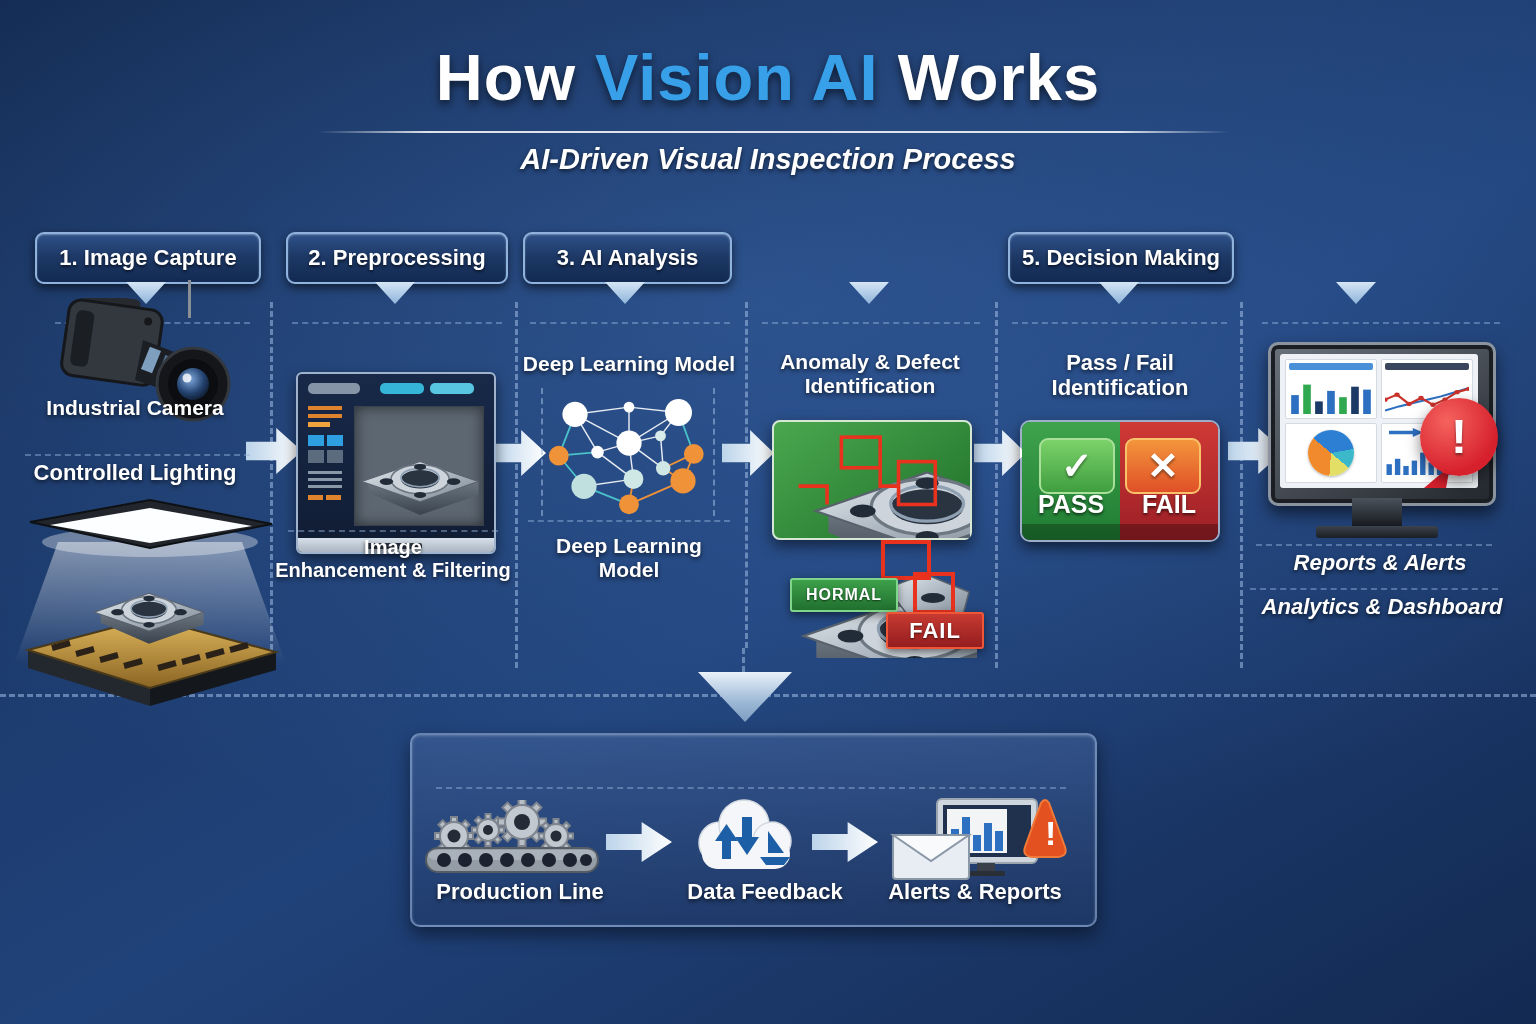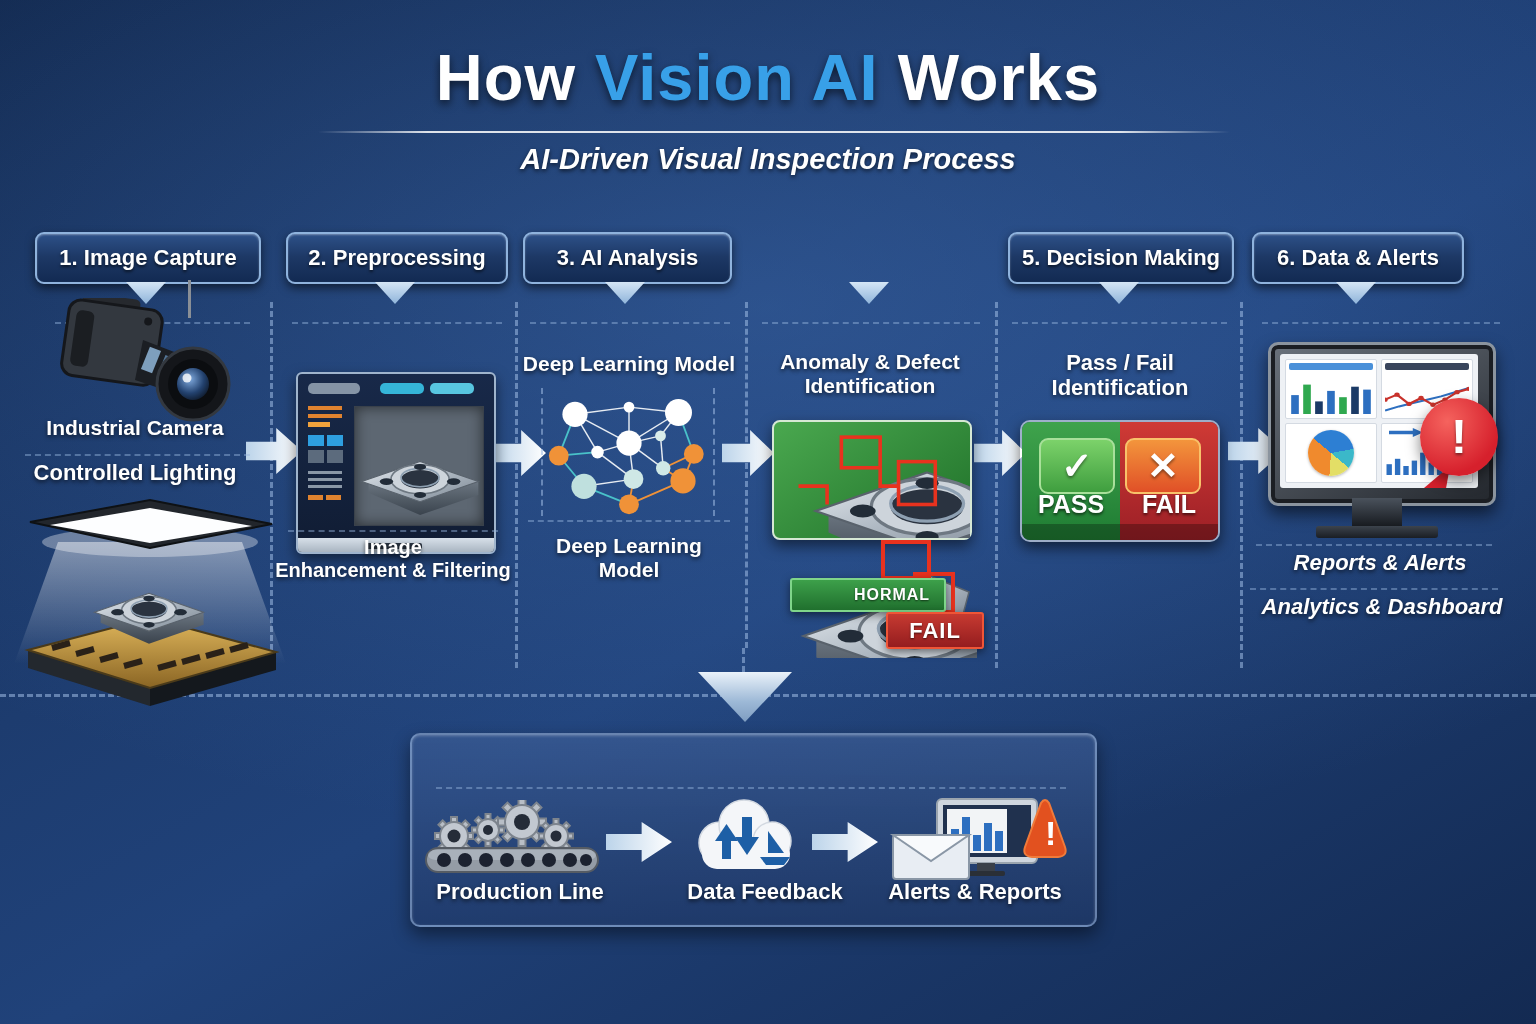--- a/index.html
+++ b/index.html
@@ -50,21 +50,21 @@
   .mon2 .bezel{position:absolute;left:0;right:0;bottom:0;height:14px;border-radius:0 0 4px 4px;
       background:linear-gradient(180deg,#d7e0e9,#a9b5c1);}
   .mon2 .notch{position:absolute;left:68px;bottom:3px;width:56px;height:6px;background:#2b3542;border-radius:2px;}
   
   .green-panel{left:772px;top:420px;width:196px;height:116px;border-radius:8px;
       background:linear-gradient(145deg,#4aa84f,#1f7029);
       border:2px solid #d6e8d4;box-shadow:0 6px 14px rgba(0,0,0,.5);}
   .tag{position:absolute;display:flex;align-items:center;justify-content:center;color:#fff;
       font-weight:700;text-shadow:0 1px 2px rgba(0,0,0,.6);border-radius:3px;}
   .tag-normal{left:790px;top:578px;width:104px;height:30px;font-size:16px;letter-spacing:1px;
-      background:linear-gradient(180deg,#3da04a,#20702e);border:2px solid #7fd58a;box-shadow:0 3px 8px rgba(0,0,0,.5);padding-left:48px;}
+      background:linear-gradient(180deg,#3da04a,#20702e);border:2px solid #7fd58a;box-shadow:0 3px 8px rgba(0,0,0,.5);}
   .tag-fail{left:886px;top:612px;width:94px;height:33px;font-size:22px;letter-spacing:1px;
       background:linear-gradient(180deg,#c63a31,#951d1f);border:2px solid #f05536;box-shadow:0 3px 8px rgba(0,0,0,.5);}
   
   .pf-card{left:1020px;top:420px;width:196px;height:118px;border-radius:10px;overflow:hidden;
       border:2px solid rgba(255,255,255,.55);box-shadow:0 6px 14px rgba(0,0,0,.55);}
   .pf-left{position:absolute;left:0;top:0;width:50%;height:100%;background:linear-gradient(180deg,#3fa34c,#1f7c33);}
   .pf-right{position:absolute;right:0;top:0;width:50%;height:100%;background:linear-gradient(180deg,#cf3a35,#9c1f26);}
   .pf-strip{position:absolute;left:0;right:0;bottom:0;height:16px;background:rgba(0,0,0,.28);}
   .pf-tile{position:absolute;top:16px;width:72px;height:52px;border-radius:9px;display:flex;align-items:center;justify-content:center;}
   .pf-tile.check{left:17px;background:linear-gradient(180deg,#7cd26a,#3f9e3f);border:2px solid #a8e09a;}
@@ -149,21 +149,20 @@
     <span class="title-hl">Vision AI</span>
     <span>Works</span>
   </div>
   <div class="abs title-underline"></div>
   <div class="lbl subtitle italic">AI-Driven Visual Inspection Process</div>
 
   <div class="step-box" style="left:35px;width:222px">1. Image Capture</div>
   <div class="step-box" style="left:286px;width:218px">2. Preprocessing</div>
   <div class="step-box" style="left:523px;width:205px">3. AI Analysis</div>
   <div class="step-box" style="left:1008px;width:222px">5. Decision Making</div>
-  <div class="step-box" style="left:1252px;width:208px">6. Data &amp; Alerts</div>
   <div class="step-tri" style="left:126px"></div>
   <div class="step-tri" style="left:375px"></div>
   <div class="step-tri" style="left:605px"></div>
   <div class="step-tri" style="left:849px"></div>
   <div class="step-tri" style="left:1099px"></div>
   <div class="step-tri" style="left:1336px"></div>
 
   <div class="vsep" style="left:270px;top:302px;height:366px"></div>
   <div class="vsep" style="left:515px;top:302px;height:366px"></div>
   <div class="vsep" style="left:745px;top:302px;height:346px"></div>
@@ -195,21 +194,21 @@
       <circle cx="98" cy="22" r="4" fill="#15171b"></circle>
     </g>
     <polygon points="98,42 150,62 144,100 90,82" fill="#1b1e23"></polygon>
     <rect x="100" y="50" width="12" height="24" fill="#8fb6d8" opacity="0.85" transform="rotate(22 106 62)"></rect>
     <rect x="116" y="58" width="10" height="22" fill="#5d85aa" opacity="0.85" transform="rotate(22 121 69)"></rect>
     <circle cx="148" cy="86" r="36" fill="#14161a" stroke="#33383f" stroke-width="3"></circle>
     <circle cx="148" cy="86" r="25" fill="#0b0d10"></circle>
     <circle cx="148" cy="86" r="16" fill="url(#lensGlass)"></circle>
     <circle cx="142" cy="80" r="4.5" fill="#ffffff" opacity="0.8"></circle>
   </svg>
-  <div class="lbl" style="top:416px;left:20px;width:230px;font-size:21px">Industrial Camera</div>
+  <div class="lbl" style="top:396px;left:20px;width:230px;font-size:21px">Industrial Camera</div>
   <div class="hsep" style="left:25px;top:454px;width:225px"></div>
   <div class="lbl" style="top:460px;left:5px;width:260px;font-size:22px">Controlled Lighting</div>
   <svg class="abs" style="left:0;top:492px" width="300" height="222" viewBox="0 0 300 222">
     <polygon points="58,50 242,50 286,172 14,172" fill="url(#beamGrad)"></polygon>
     <polygon points="28,158 28,176 150,214 150,196" fill="#23282e"></polygon>
     <polygon points="276,160 276,178 150,214 150,196" fill="#14181d"></polygon>
     <polygon points="28,158 150,126 276,160 150,196" fill="url(#palletGold)" stroke="#4a3a1a" stroke-width="2"></polygon>
     <g stroke="#2a2118" stroke-width="6">
       <line x1="52" y1="156" x2="70" y2="151"></line>
         <line x1="76" y1="162" x2="94" y2="157"></line>

